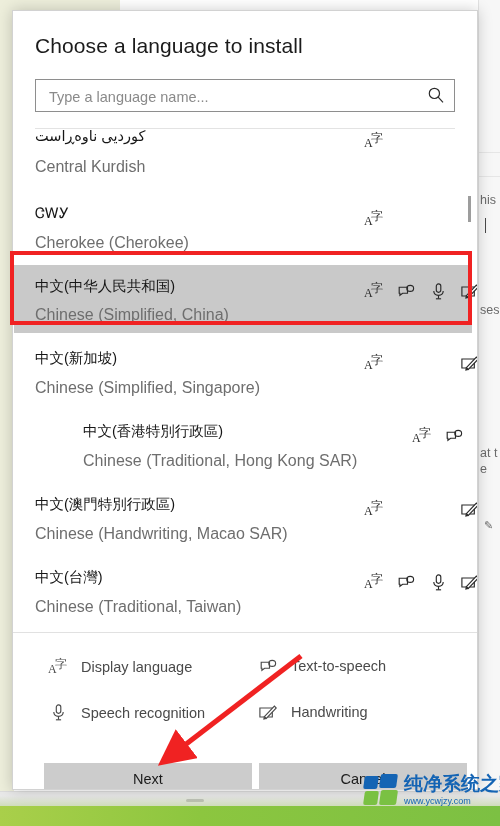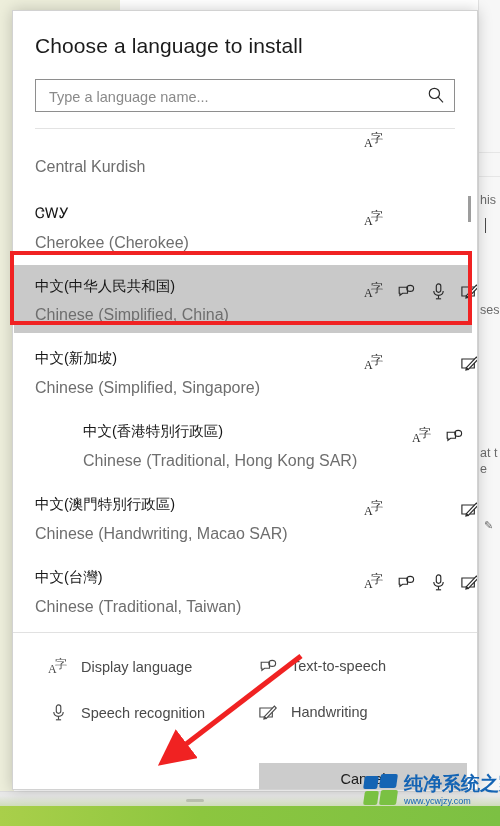--- a/index.html
+++ b/index.html
@@ -393,20 +393,21 @@
           <line x1="11.2" y1="11.2" x2="16" y2="16.4"></line>
         </svg>
       </span>
     </div>
 
     <div class="list-sep" style="top:117px;"></div>
 
     <div class="list-area">
 
       <div class="lang-row" style="top:-12px; height:74px;">
+        <div class="native" style="top:11px;">کوردیی ناوەڕاست</div>
         <div class="english" style="top:41px;">Central Kurdish</div>
         <div class="feat-icons" style="left:344px; top:14px;">
           <span class="slot">
             <span class="g-display">
                 <span class="a">A</span>
                 <span class="cjk">字</span>
               </span>
           </span>
         </div>
       </div>
@@ -615,20 +616,21 @@
             <path d="M0.9 3.0h12.4v9.0H0.9z"></path>
             <path d="M5.4 11.6L15.4 1.1l1.9 1.9L7.3 13.4z" fill="#fff"></path>
             <path d="M5.4 11.6l-0.5 2.4 2.4-0.6"></path>
           </svg>
         </span>
         <span class="legend-label">Handwriting</span>
       </div>
 
     </div>
 
+    <div class="btn btn-next">Next</div>
     <div class="btn btn-cancel">Cancel</div>
 
     <div class="cursor-dots">
       <span style="left:0px;  top:6px;"></span>
       <span style="left:10px; top:3px;"></span>
       <span style="left:20px; top:6px;"></span>
 
     </div>
 
   </div>

